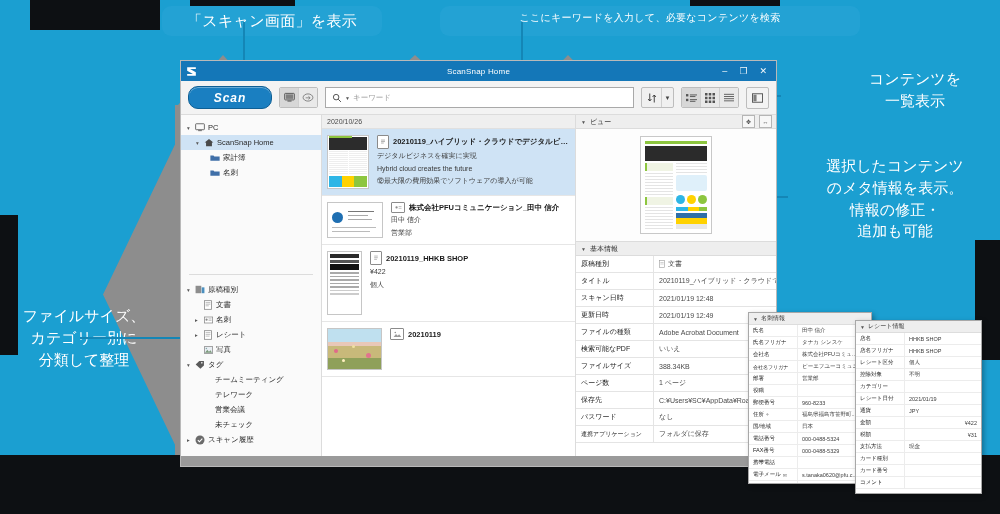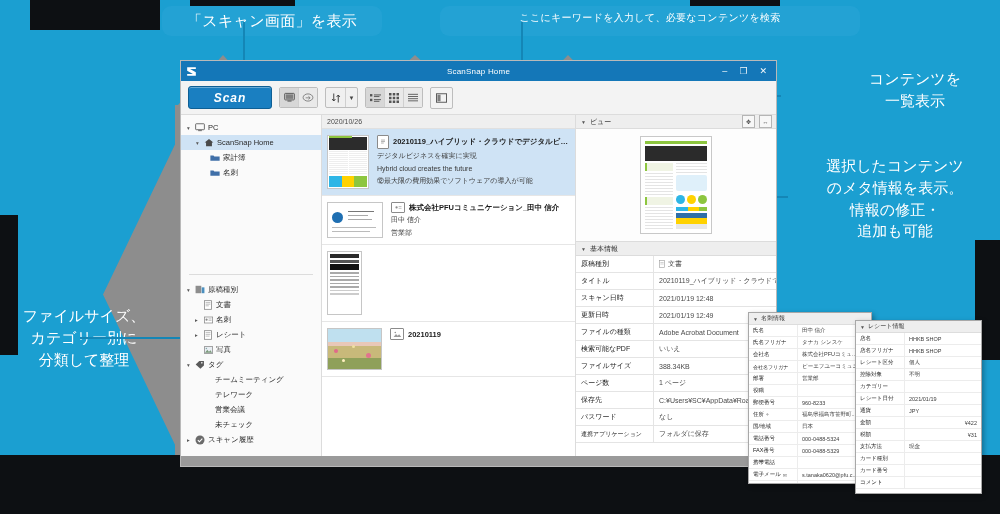--- a/index.html
+++ b/index.html
@@ -72,21 +72,21 @@
   #menubar{
     height:15px;background:#f3f3f3;border-bottom:1px solid #e2e2e2;
     display:flex;align-items:center;padding-left:6px;gap:11px;
     font-size:7.5px;color:#303030;flex:none;
   }
   #toolbar{
     height:33px;background:#f3f3f3;display:flex;align-items:center;
     padding:0 7px;gap:7px;flex:none;border-bottom:1px solid #dcdcdc;
   }
   #scan-button{
-    width:82px;height:21px;border-radius:3px;background:#1a7fc1;
+    width:82px;height:21px;border-radius:10px;background:#1a7fc1;
     border:1px solid #0e5f95;display:flex;align-items:center;justify-content:center;
     color:#fff;font-style:italic;font-weight:bold;font-size:12px;letter-spacing:1px;
     box-shadow:inset 0 1px 0 rgba(255,255,255,.35);
   }
   .seg-group{display:flex;border:1px solid #bdbdbd;border-radius:2px;overflow:hidden;background:#fff;}
   .seg-btn{width:18px;height:19px;display:flex;align-items:center;justify-content:center;background:#e9e9e9;border-right:1px solid #cfcfcf;}
   .seg-btn:last-child{border-right:none;}
   .seg-btn.on{background:#d7d7d7;}
   #search-box{
     flex:1;height:19px;background:#fff;border:1px solid #a9a9a9;
@@ -230,20 +230,28 @@
           </svg>
       </div>
       <div class="seg-btn">
         <svg viewBox="0 0 18 16" width="12" height="11">
             <ellipse cx="9" cy="8" rx="7.3" ry="5.4" fill="none" stroke="#777" stroke-width="1.3"></ellipse>
             <path d="M5.5 8.5h6.6M9.6 6.2l2.6 2.3-2.6 2.3" fill="none" stroke="#777" stroke-width="1.2"></path>
           </svg>
       </div>
     </div>
 
+    <div id="search-box">
+      <svg viewBox="0 0 16 16" width="10" height="10">
+          <circle cx="6.6" cy="6.6" r="4.4" fill="none" stroke="#4a4a4a" stroke-width="1.5"></circle>
+          <line x1="10" y1="10" x2="14.2" y2="14.2" stroke="#4a4a4a" stroke-width="1.6"></line>
+        </svg>
+      <span style="font-size:5px;color:#555;">▼</span>
+      <span id="search-placeholder">キーワード</span>
+    </div>
 
     <div id="sort-group">
       <div id="sort-main">
         <svg viewBox="0 0 16 16" width="12" height="12">
             <path d="M5 2v10M5 12l-2.2-2.6M5 12l2.2-2.6" stroke="#333" stroke-width="1.2" fill="none"></path>
             <path d="M11 14V4M11 4L8.8 6.6M11 4l2.2 2.6" stroke="#333" stroke-width="1.2" fill="none"></path>
           </svg>
       </div>
       <div id="sort-caret">▼</div>
     </div>
@@ -502,20 +510,36 @@
             <div style="height:3px;background:#555;margin-bottom:1px;"></div>
             <div style="height:6px;background:#111;margin-bottom:2px;"></div>
             <div style="height:1.5px;background:#aaa;margin-bottom:2px;"></div>
             <div style="height:1.5px;background:#aaa;margin-bottom:2px;"></div>
             <div style="height:1.5px;background:#aaa;margin-bottom:2px;"></div>
             <div style="height:1.5px;background:#aaa;margin-bottom:2px;"></div>
             <div style="height:1.5px;background:#aaa;margin-bottom:2px;"></div>
             <div style="height:1.5px;background:#ccc;margin-bottom:2px;"></div>
             <div style="height:1.5px;background:#ccc;"></div>
           </div>
+        </div>
+        <div class="row-info">
+          <div class="row-title-line">
+            <span class="type-badge">
+              <svg viewBox="0 0 8 10" width="6" height="8">
+                  <g stroke="#8b8b8b" stroke-width=".8">
+                    <line x1="1.6" y1="2.4" x2="6.4" y2="2.4"></line>
+                    <line x1="1.6" y1="4.6" x2="6.4" y2="4.6"></line>
+                    <line x1="1.6" y1="6.8" x2="5.2" y2="6.8"></line>
+                  </g>
+                </svg>
+            </span>
+            <span class="row-title">20210119_HHKB SHOP</span>
+          </div>
+          <div class="row-sub">¥422</div>
+          <div class="row-sub">個人</div>
         </div>
       </div>
 
       <div class="list-row">
         <div class="thumb" style="width:53px;height:40px;">
           <div style="width:100%;height:100%;background:linear-gradient(#bfe0ef 0 32%,#e8c8b8 32% 42%,#c8b97a 42% 72%,#8fa05a 72% 100%);position:relative;">
             <div style="position:absolute;left:6px;top:20px;width:4px;height:4px;border-radius:50%;background:#e06a8a;"></div>
             <div style="position:absolute;left:24px;top:16px;width:3px;height:3px;border-radius:50%;background:#f0e0a0;"></div>
             <div style="position:absolute;left:38px;top:24px;width:5px;height:5px;border-radius:50%;background:#e2738e;"></div>
             <div style="position:absolute;left:14px;top:30px;width:3px;height:3px;border-radius:50%;background:#fff0c0;"></div>

